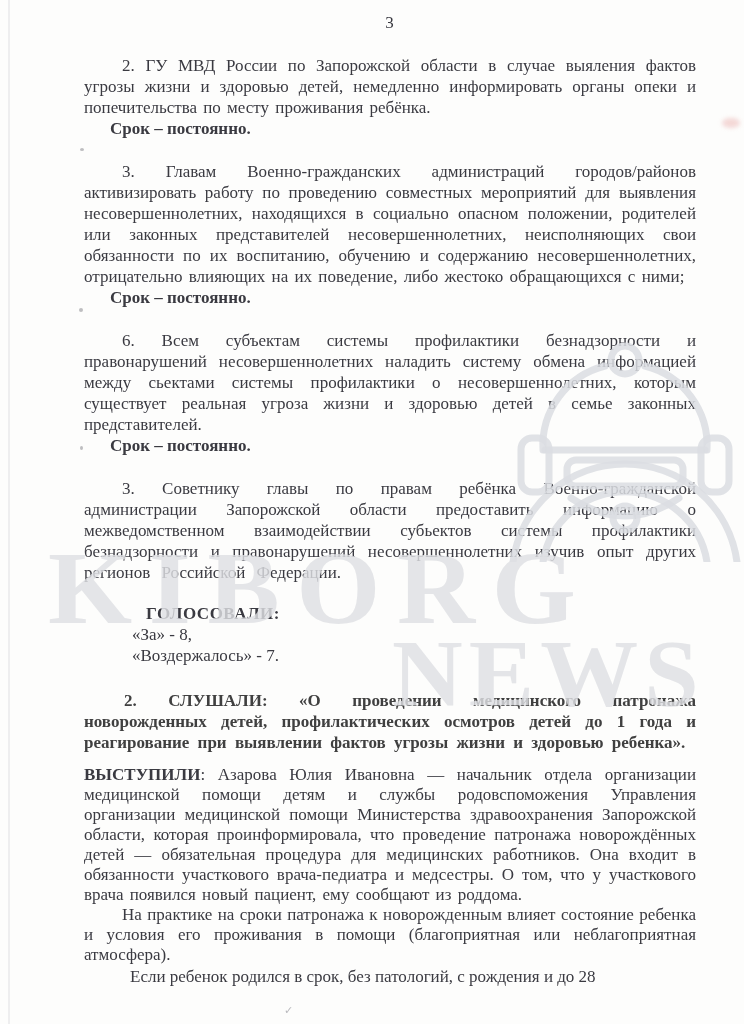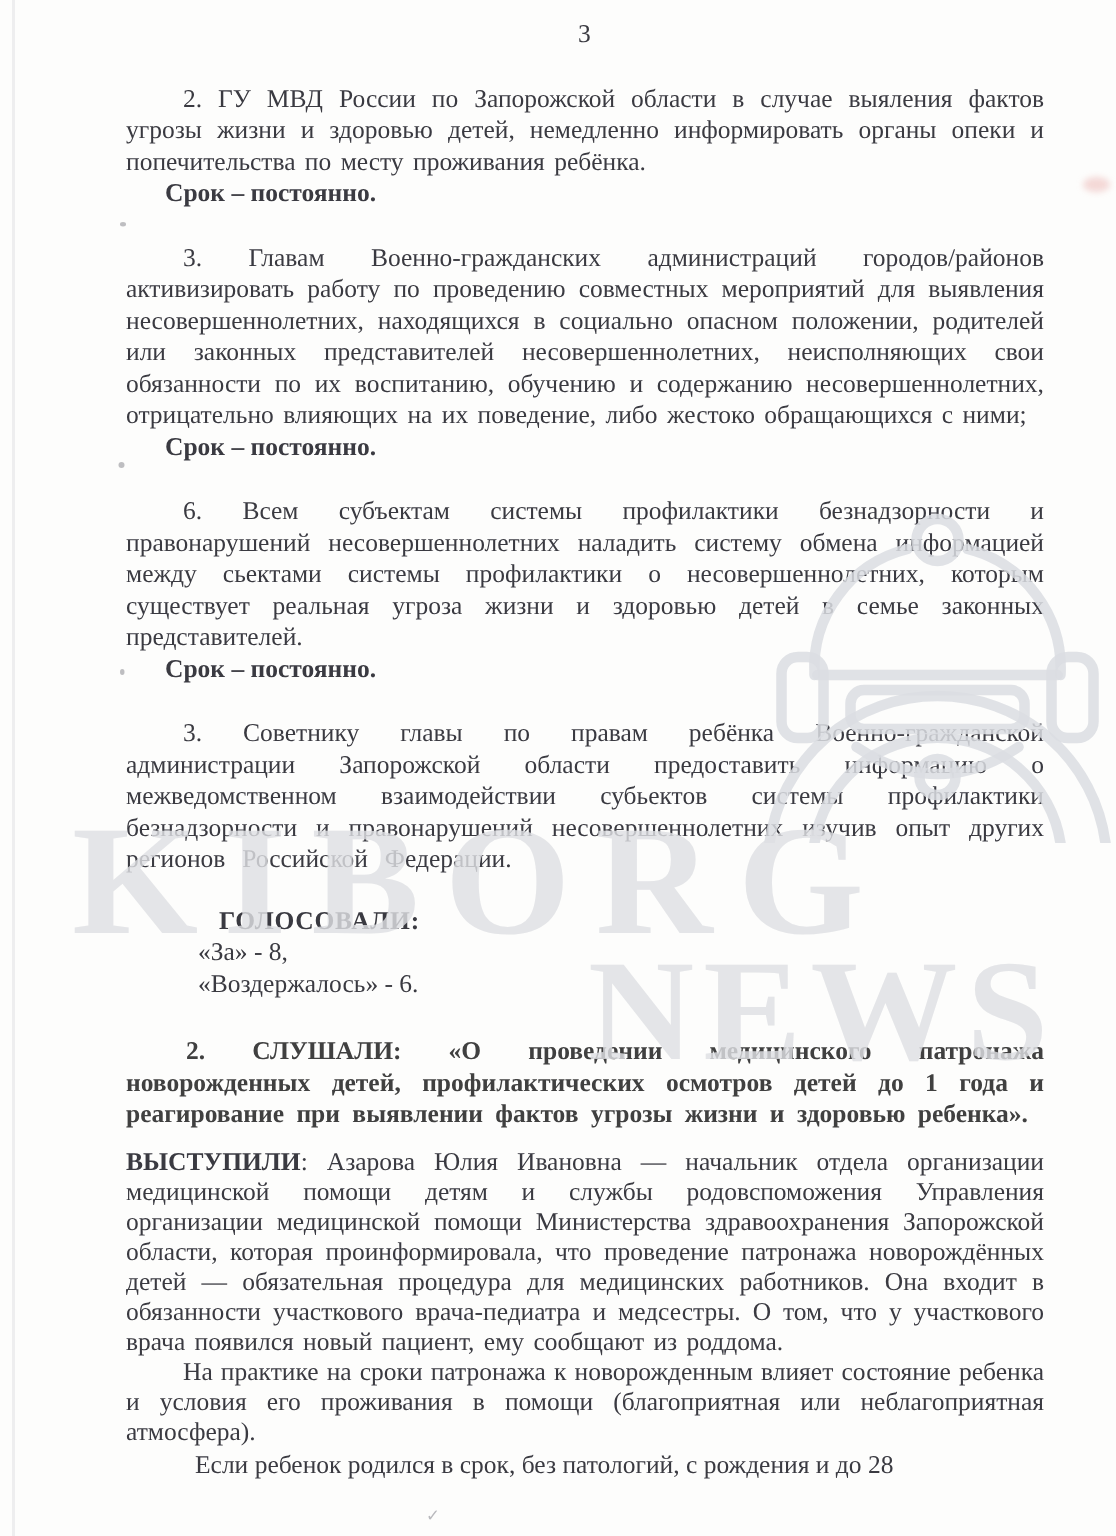--- a/index.html
+++ b/index.html
@@ -99,21 +99,21 @@
     <p class="deadline">Срок – постоянно.</p>
 
     <p class="para gap-lg wide">6. Всем субъектам системы профилактики безнадзорности и правонарушений несовершеннолетних наладить систему обмена информацией между сьектами системы профилактики о несовершеннолетних, которым существует реальная угроза жизни и здоровью детей в семье законных представителей.</p>
     <p class="deadline">Срок – постоянно.</p>
 
     <p class="para gap-lg wider">3. Советнику главы по правам ребёнка Военно-гражданской администрации Запорожской области предоставить информацию о межведомственном взаимодействии субьектов системы профилактики безнадзорности и правонарушений несовершеннолетних изучив опыт других регионов Российской Федерации.</p>
 
     <div class="voting">
       <p class="voting-heading">ГОЛОСОВАЛИ:</p>
       <p class="vote-line">«За» - 8,</p>
-      <p class="vote-line">«Воздержалось» - 6.</p>
+      <p class="vote-line">«Воздержалось» - 7.</p>
     </div>
 
     <p class="agenda"><span>2. СЛУШАЛИ</span><span>: </span><span>«О проведении медицинского патронажа новорожденных детей, профилактических осмотров детей до 1 года и реагирование при выявлении фактов угрозы жизни и здоровью ребенка».</span></p>
 
     <p class="speakers"><span class="label">ВЫСТУПИЛИ</span><span>: Азарова Юлия Ивановна — начальник отдела организации медицинской помощи детям и службы родовспоможения Управления организации медицинской помощи Министерства здравоохранения Запорожской области, которая проинформировала, что проведение патронажа новорождённых детей — обязательная процедура для медицинских работников. Она входит в обязанности участкового врача-педиатра и медсестры. О том, что у участкового врача появился новый пациент, ему сообщают из роддома.</span></p>
 
     <p class="practice">На практике на сроки патронажа к новорожденным влияет состояние ребенка и условия его проживания в помощи (благоприятная или неблагоприятная атмосфера).</p>
 
     <p class="lastline">Если ребенок родился в срок, без патологий, с рождения и до 28</p>
 

